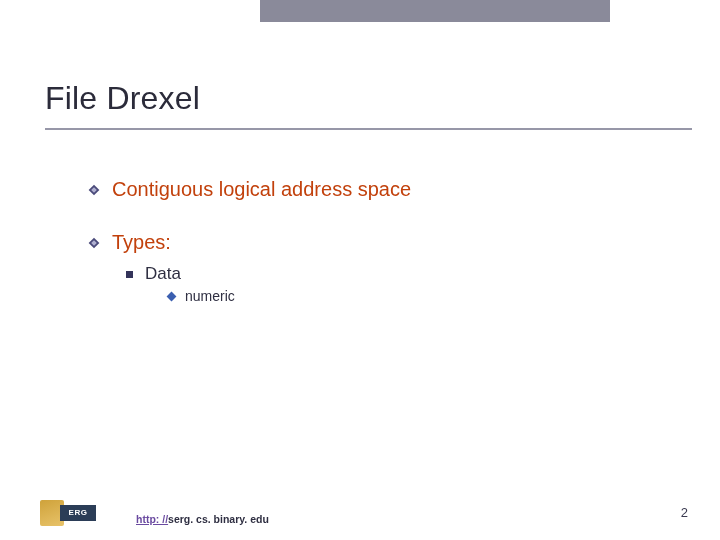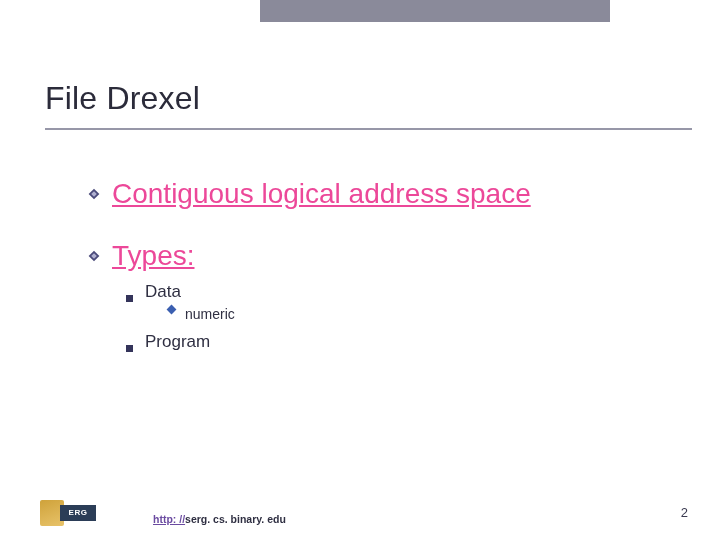--- a/index.html
+++ b/index.html
@@ -59,51 +59,51 @@
     align-items: center;
     margin-top: 8px;
     margin-bottom: 30px;
   }
   .l1.tight { margin-bottom: 10px; text-align: center; }
   .l1 .bullet-diamond {
     flex: 0 0 auto;
     margin-right: 12px;
   }
   .l1 .txt {
-    font-size: 28px;
-    color: #ec4899;
-    text-decoration: underline;
+    font-size: 20px;
+    color: #c2410c;
   }
   .bullet-diamond {
     width: 12px;
     height: 12px;
     display: inline-block;
     position: relative;
   }
   .bullet-diamond svg { display: block; }
   .l2 {
     display: flex;
-    align-items: flex-end;
+    align-items: center;
     margin-left: 38px;
     margin-top: 6px;
     margin-bottom: 4px;
   }
   .l2 .sq {
     width: 7px;
     height: 7px;
     background: #34345a;
     margin-right: 12px;
     flex: 0 0 auto;
   }
   .l2 .txt {
     font-size: 17px;
     color: #2f2f42;
   }
   .l3 {
     display: flex;
+    align-items: center;
     margin-left: 80px;
     margin-top: 2px;
     margin-bottom: 2px;
   }
   .l3 .dot {
     width: 7px;
     height: 7px;
     background: #3b5fb0;
     transform: rotate(45deg);
     margin-right: 10px;
@@ -113,21 +113,20 @@
     font-size: 14px;
     color: #2f2f42;
   }
   .footer {
     position: absolute;
     bottom: 14px;
     left: 40px;
     right: 28px;
     display: flex;
     align-items: center;
-    gap: 17px;
   }
   .logo {
     width: 56px;
     height: 26px;
     position: relative;
     margin-right: 12px;
     flex: 0 0 auto;
   }
   .logo .badge {
     position: absolute;
@@ -204,24 +203,20 @@
   <div class="l2">
     <span class="sq"></span>
     <span class="txt">Data</span>
   </div>
 
   <div class="l3">
     <span class="dot"></span>
     <span class="txt">numeric</span>
   </div>
 
-  <div class="l2" style="margin-top:10px;">
-    <span class="sq"></span>
-    <span class="txt">Program</span>
-  </div>
 
 </div>
 
 <div class="footer">
   <div class="logo">
     <div class="badge"></div>
     <div class="strip">ERG</div>
   </div>
   <div class="foot-text">
     <br>

